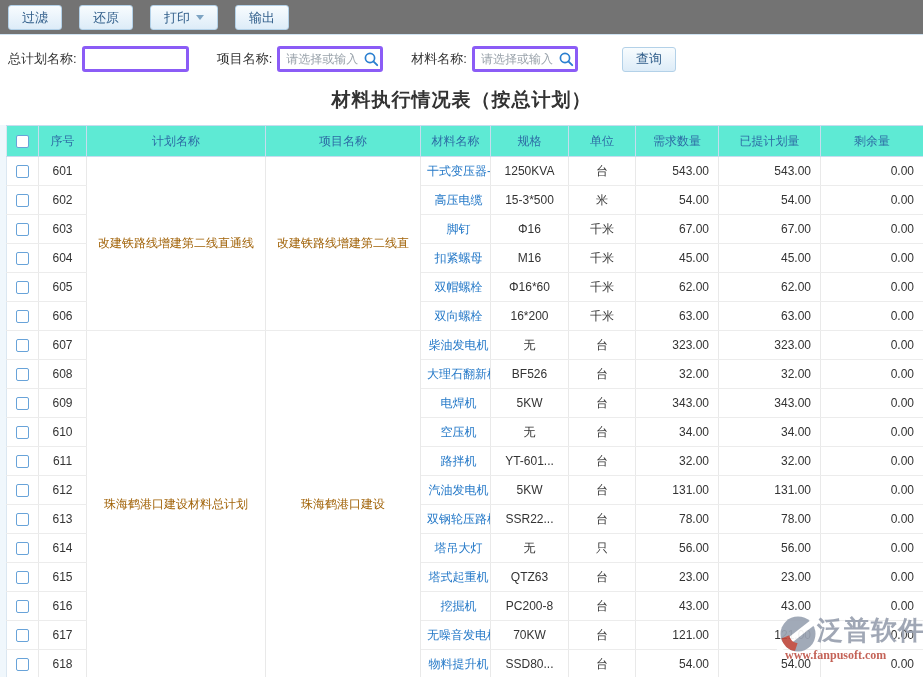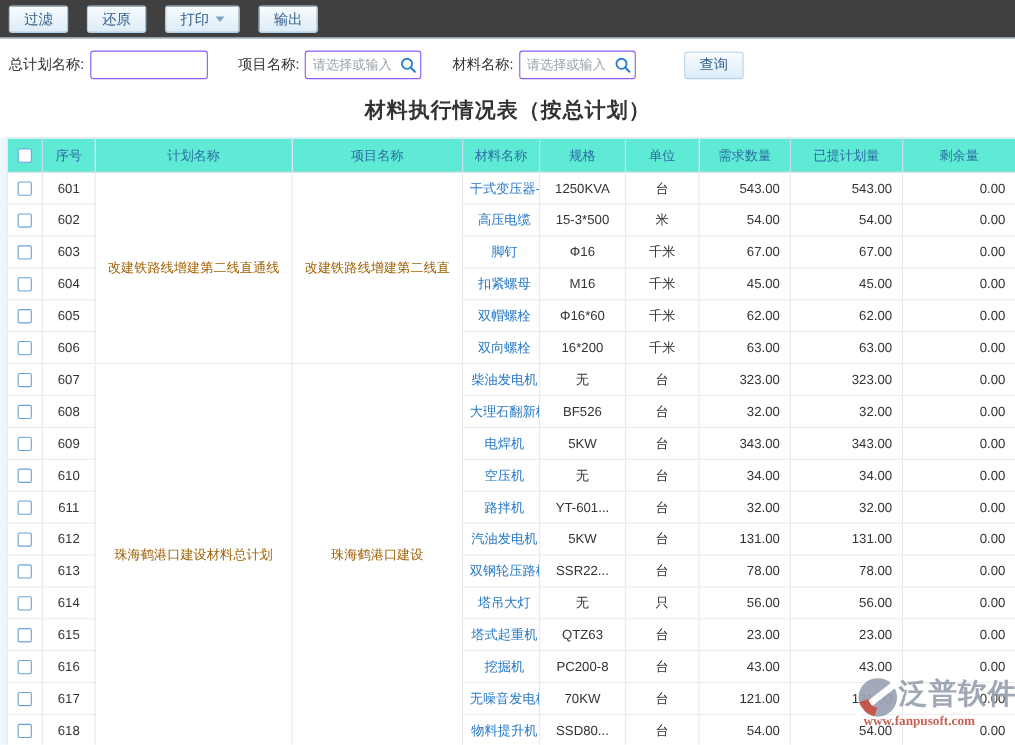--- a/index.html
+++ b/index.html
@@ -3,33 +3,33 @@
 <meta charset="utf-8">
 <style>
   * { box-sizing: border-box; }
   html,body { margin:0; padding:0; }
   body {
     width:923px; height:677px; overflow:hidden; position:relative;
     background:#fff; font-family:"Liberation Sans","DejaVu Sans",sans-serif; color:#333;
   }
   
   .toolbar { display:flex; align-items:center; gap:17px; padding:5px 8px 4px 8px;
-             border-bottom:1px solid #cfe3f2; background:#404040; }
+             border-bottom:1px solid #cfe3f2; background:#737373; }
   .btn {
     display:inline-flex; align-items:center; justify-content:center; gap:6px;
     height:25px; padding:0 13px; font-size:13px; color:#33608c; cursor:pointer;
     background:linear-gradient(#f8fcfe,#ddecf8); border:1px solid #b3d1e8; border-radius:3px;
     white-space:nowrap;
   }
   .caret { width:0; height:0; border-left:4px solid transparent; border-right:4px solid transparent;
            border-top:5px solid #7da4c3; display:inline-block; }
   
   .filter-row { display:flex; align-items:center; padding:11px 8px 2px 8px; font-size:13px; }
   .flabel { margin-right:5px; white-space:nowrap; }
-  .tinput { height:26px; border:1px solid #8b5cf6; border-radius:3px; font-size:12px;
+  .tinput { height:26px; border:3px solid #8b5cf6; border-radius:3px; font-size:12px;
             padding:0 6px; color:#333; outline:none; background:#fff; }
   .tinput::placeholder { color:#9aa3ab; }
   .plain { width:107px; margin-right:28px; }
   .search-wrap { position:relative; width:106px; margin-right:28px; }
   .search-wrap .tinput { width:106px; padding-right:21px; }
   .search-icon { position:absolute; right:4px; top:5px; width:16px; height:16px; }
   .query { margin-left:16px; }
   
   .page-title { text-align:center; font-size:19px; font-weight:bold; color:#333;
                 margin:13px 0 12px 0; letter-spacing:1px; }

